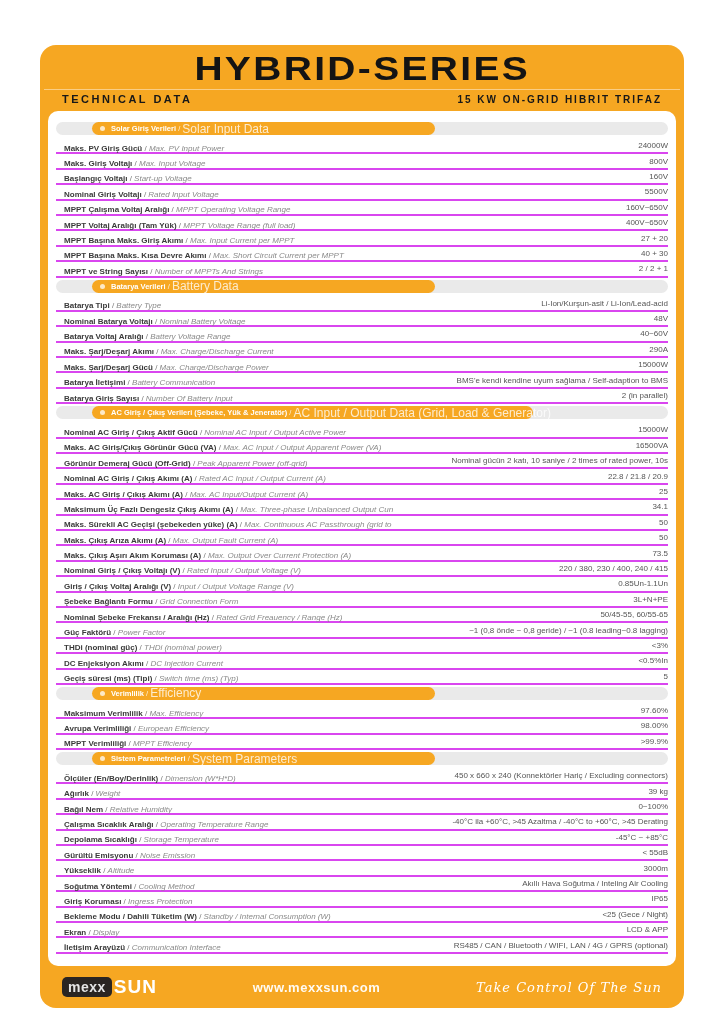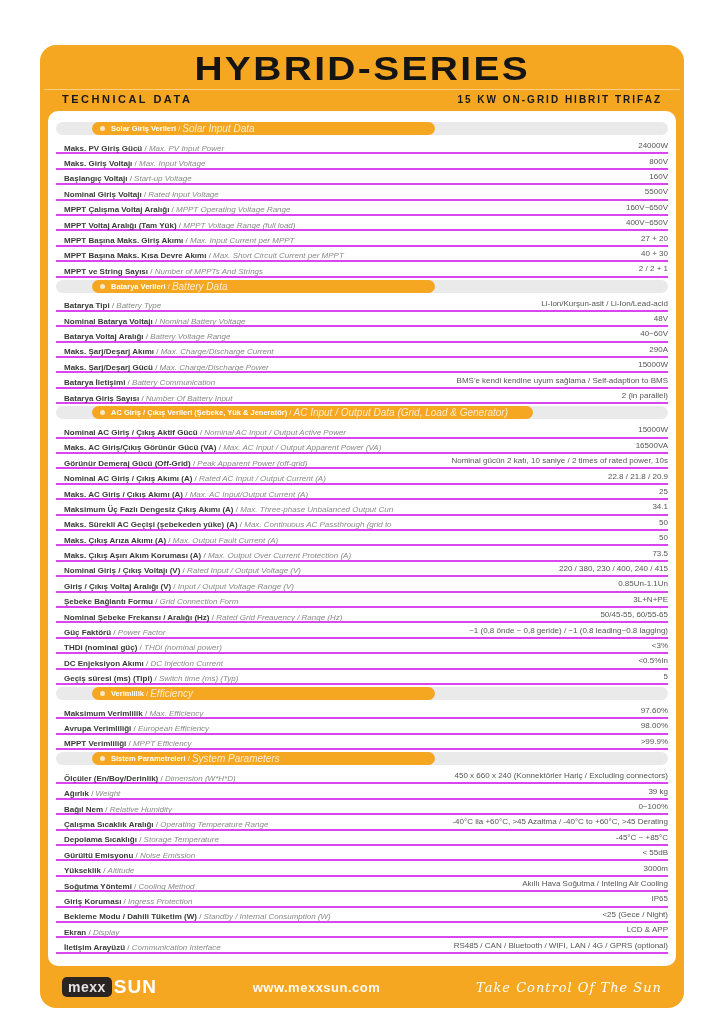--- a/index.html
+++ b/index.html
@@ -42,21 +42,21 @@
     min-width: 56%; max-width: 72%; width: fit-content;
     background: #F6A722; border-radius: 7px;
     display: flex; align-items: center; padding: 0 28px 0 8px; white-space: nowrap; margin-left: 36px;
   }
   .pill-dot {
     width: 5px; height: 5px; border-radius: 50%;
     background: rgba(255,255,255,0.75); margin-right: 6px; flex: 0 0 auto;
   }
   .pill-tr { font-weight: bold; font-size: 7.5px; color: #ffffff; }
   .pill-sep { font-size: 7.5px; color: rgba(255,255,255,0.8); white-space: pre; }
-  .pill-en { font-style: italic; font-size: 10px; color: rgba(255,255,255,0.78); }
+  .pill-en { font-size: 12px; color: rgba(255,255,255,0.78); }
 
   .row {
     display: flex; align-items: center; height: 15.4px;
     border-bottom: 2px solid #d946ef;
   }
   .row-label { flex: 1 1 auto; padding-left: 8px; white-space: nowrap; overflow: hidden; }
   .lbl-tr { font-weight: bold; font-size: 8px; color: #3A3A3A; }
   .lbl-sep { font-size: 8px; color: #777; white-space: pre; }
   .lbl-en { font-style: italic; font-size: 8px; color: #8A8A8A; }
   .row-value {

